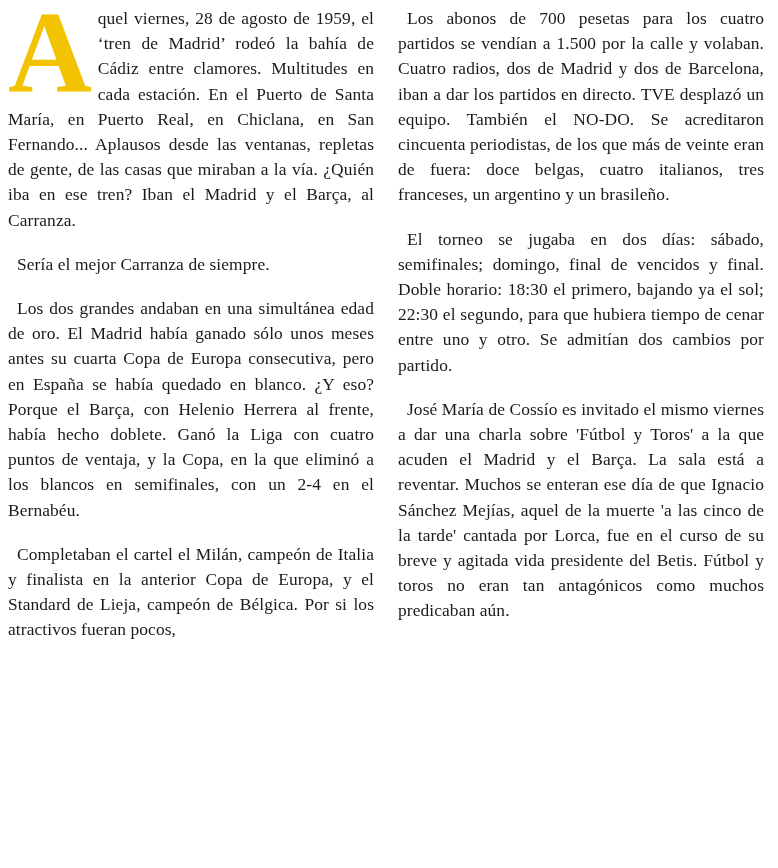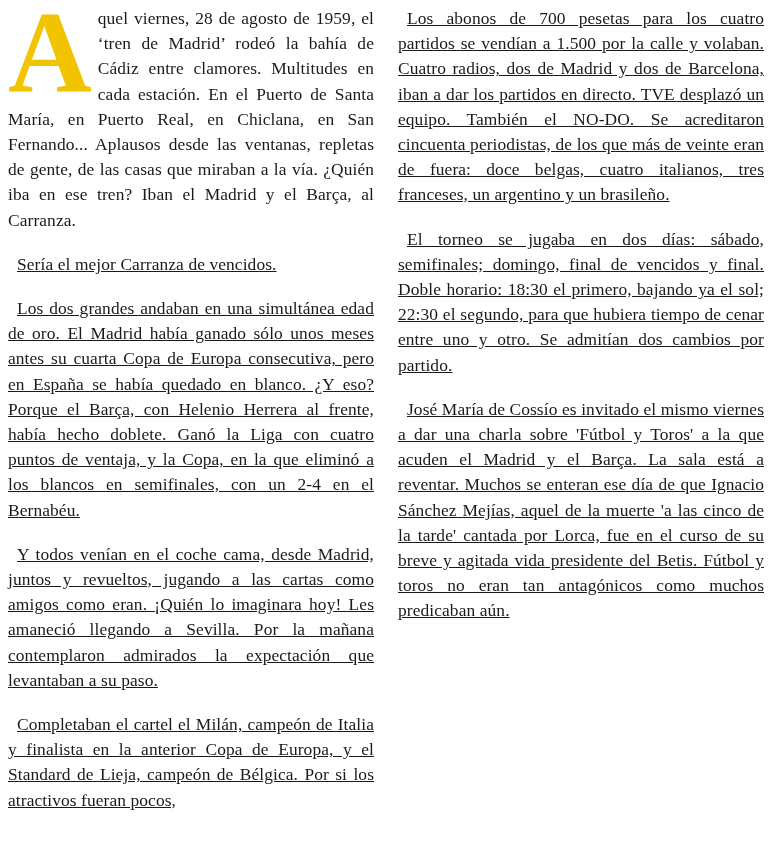--- a/index.html
+++ b/index.html
@@ -34,21 +34,20 @@
     text-align: justify;
     text-justify: inter-word;
     letter-spacing: 0.1px;
     hyphens: manual;
   }
   p + p {
     margin-top: 19px;
   }
   p.indent {
     text-indent: 9px;
-    text-decoration: underline;
   }
   .dropcap-para {
     position: relative;
     min-height: 96px;
   }
   .dropcap {
     float: left;
     font-family: "Liberation Serif", serif;
     font-weight: 700;
     color: #f2c300;
@@ -63,23 +62,22 @@
     overflow: hidden;
   }
 </style>
 </head>
 <body>
 
 <div class="page">
 
   <div class="col">
     <p class="dropcap-para"><span class="dropcap">A</span><span>quel viernes, 28 de agosto de 1959, el ‘tren de Madrid’ rodeó la bahía de Cádiz entre clamores. Multitudes en cada estación. En el Puerto de Santa María, en Puerto Real, en Chiclana, en San Fernando... Aplausos desde las ventanas, repletas de gente, de las casas que miraban a la vía. ¿Quién iba en ese tren? Iban el Madrid y el Barça, al Carranza.</span></p>
-    <p class="indent">Sería el mejor Carranza de vencidos.</p>
+    <p class="indent">Sería el mejor Carranza de siempre.</p>
     <p class="indent">Los dos grandes andaban en una simultánea edad de oro. El Madrid había ganado sólo unos meses antes su cuarta Copa de Europa consecutiva, pero en España se había quedado en blanco. ¿Y eso? Porque el Barça, con Helenio Herrera al frente, había hecho doblete. Ganó la Liga con cuatro puntos de ventaja, y la Copa, en la que eliminó a los blancos en semifinales, con un 2-4 en el Bernabéu.</p>
-    <p class="indent">Y todos venían en el coche cama, desde Madrid, juntos y revueltos, jugando a las cartas como amigos como eran. ¡Quién lo imaginara hoy!  Les amaneció llegando a Sevilla. Por la mañana contemplaron admirados la expectación que levantaban a su paso.</p>
     <p class="indent clip">Completaban el cartel el Milán, campeón de Italia y finalista en la anterior Copa de Europa, y el Standard de Lieja, campeón de Bélgica. Por si los atractivos fueran pocos,</p>
   </div>
 
   <div class="col">
     <p class="indent">Los abonos de 700 pesetas para los cuatro partidos se vendían a 1.500 por la calle y volaban. Cuatro radios, dos de Madrid y dos de Barcelona, iban a dar los partidos en directo. TVE desplazó un equipo. También el NO-DO. Se acreditaron cincuenta periodistas, de los que más de veinte eran de fuera: doce belgas, cuatro italianos, tres franceses, un argentino y un brasileño.</p>
     <p class="indent">El torneo se jugaba en dos días: sábado, semifinales; domingo, final de vencidos y final. Doble horario: 18:30 el primero, bajando ya el sol; 22:30 el segundo, para que hubiera tiempo de cenar entre uno y otro. Se admitían dos cambios por partido.</p>
     <p class="indent">José María de Cossío es invitado el mismo viernes a dar una charla sobre 'Fútbol y Toros' a la que acuden el Madrid y el Barça. La sala está a reventar. Muchos se enteran ese día de que Ignacio Sánchez Mejías, aquel de la muerte 'a las cinco de la tarde' cantada por Lorca, fue en el curso de su breve y agitada vida presidente del Betis. Fútbol y toros no eran tan antagónicos como muchos predicaban aún.</p>
   </div>
 
 </div>

